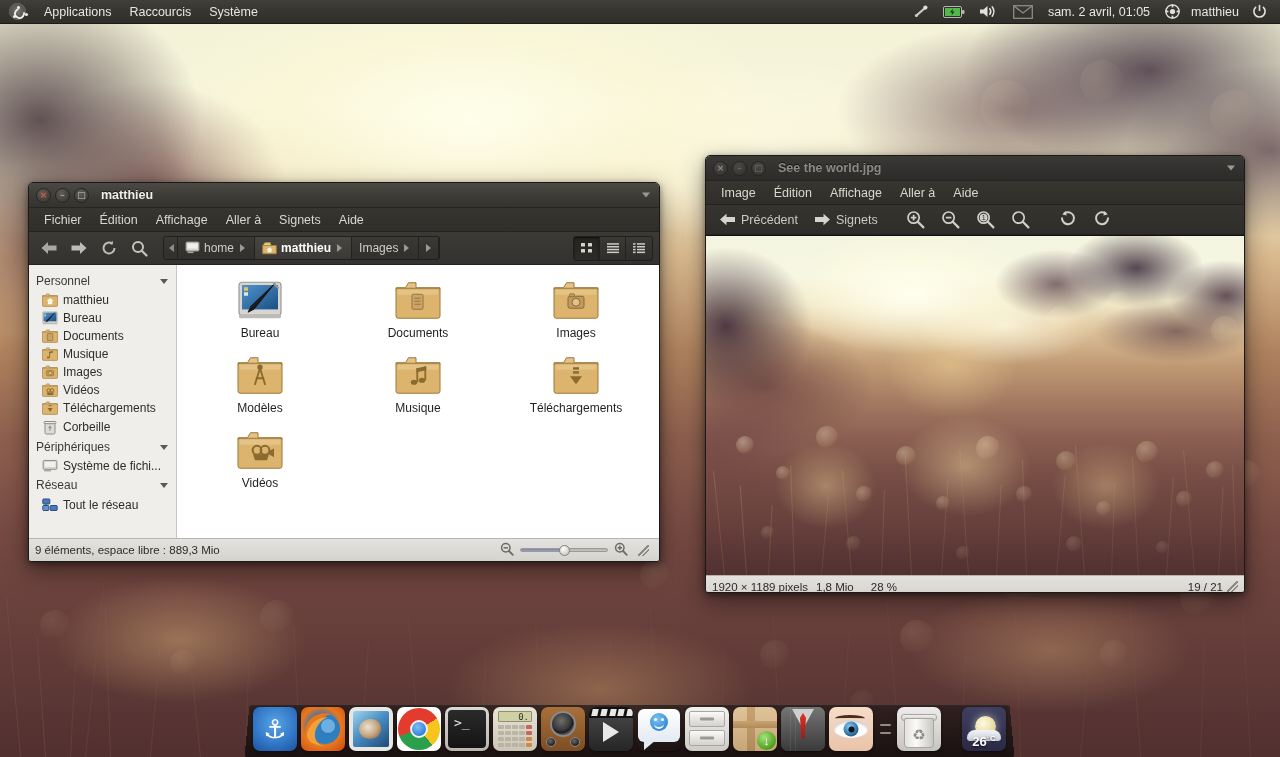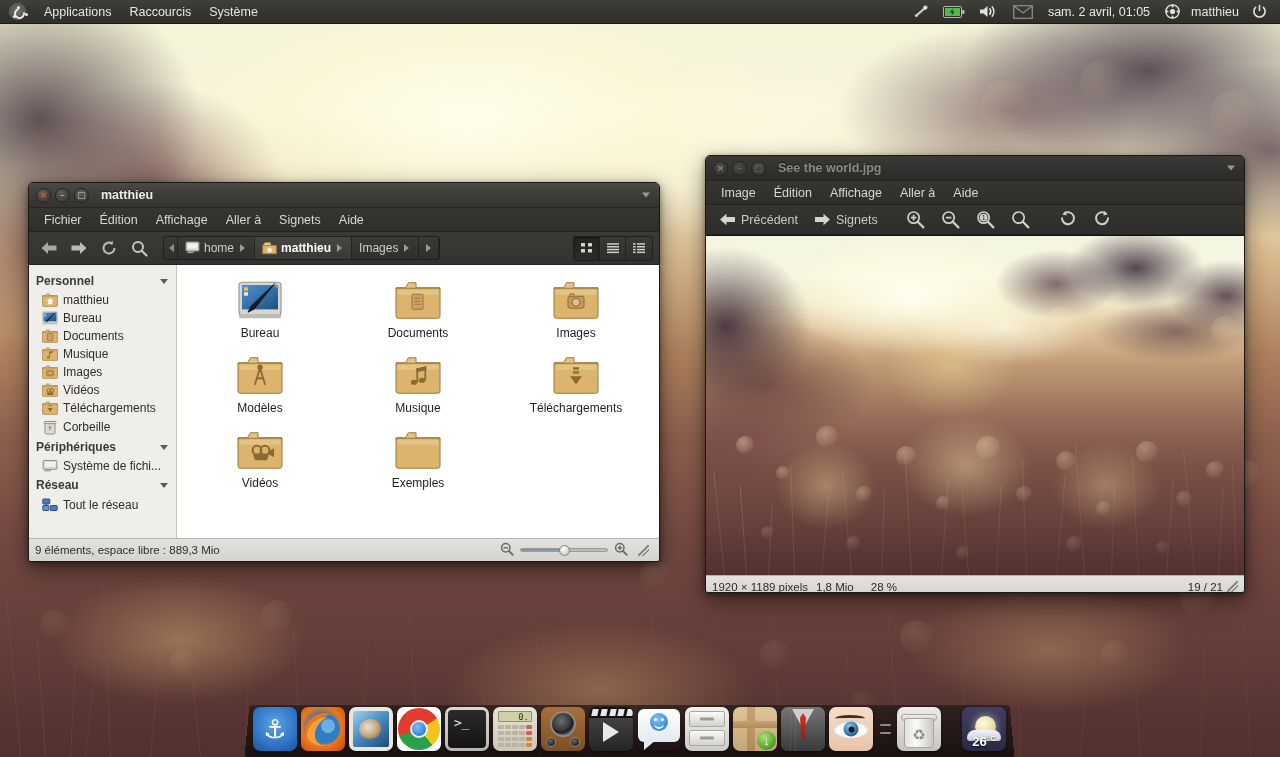--- a/index.html
+++ b/index.html
@@ -200,21 +200,21 @@
   .viewbtn.active { background: linear-gradient(to bottom, #25241f, #2c2b27); box-shadow: inset 0 1px 2px rgba(0,0,0,.6); }
 
   .fm-body { display: flex; height: 273px; }
   .fm-sidebar {
     width: 148px; background: #efeeeb; border-right: 1px solid #c9c6c0;
     padding: 6px 0 0 0; overflow: hidden;
     font-size: 12px; color: #2d2d2a;
   }
   .sb-group {
     display: flex; align-items: center; justify-content: space-between;
-    padding: 3px 8px 3px 7px; font-weight: bold; color: #3a3a36; font-size: 12px;
+    padding: 3px 8px 3px 7px; font-weight: normal; color: #3a3a36; font-size: 12px;
   }
   .sb-group .caret {
     width: 0; height: 0; border-left: 4px solid transparent; border-right: 4px solid transparent;
     border-top: 5px solid #5a5a55;
   }
   .sb-item {
     display: flex; align-items: center; gap: 5px;
     padding: 2px 6px 2px 13px; color: #2d2d2a; font-size: 12px;
     white-space: nowrap; overflow: hidden;
   }
@@ -1016,28 +1016,20 @@
                 <rect x="2.5" y="9.5" width="41" height="5" fill="#e9cd96" opacity=".6"></rect>
                 <g fill="#8a6a2e">
                   <circle cx="20" cy="20" r="4.4" fill="none" stroke="#8a6a2e" stroke-width="2"></circle>
                   <circle cx="28" cy="20" r="4.4" fill="none" stroke="#8a6a2e" stroke-width="2"></circle>
                   <path d="M16 24 L32 24 L30 30 L18 30 Z"></path>
                   <path d="M32 21 L37 18 L37 27 L32 24 Z"></path>
                 </g>
               </svg></div>
             <div class="file-label">Vidéos</div>
           </div>
-          <div class="file-cell">
-            <div><svg width="46" height="40.48" viewBox="0 0 46 40">
-                <path d="M1 7.5 L10.5 7.5 L13.5 2.5 L21 2.5 L21 7.5 L45 7.5 L45 10 L1 10 Z" fill="#e4c288" stroke="#9c7a38" stroke-width="1"></path>
-                <rect x="1" y="8" width="44" height="30" rx="2.2" fill="#dcb46e" stroke="#9c7a38" stroke-width="1"></rect>
-                <rect x="2.5" y="9.5" width="41" height="5" fill="#e9cd96" opacity=".6"></rect>
-              </svg></div>
-            <div class="file-label">Exemples</div>
-          </div>
         </div>
     </div>
 
     <div class="fm-status">
       <span>9 éléments, espace libre : 889,3 Mio</span>
       <div class="zoom-ctl">
         <span>
           <svg width="14" height="14" viewBox="0 0 14 14">
               <circle cx="5.8" cy="5.8" r="4.2" fill="none" stroke="#6d6b66" stroke-width="1.5"></circle>
               <line x1="3.6" y1="5.8" x2="8" y2="5.8" stroke="#6d6b66" stroke-width="1.5"></line>

